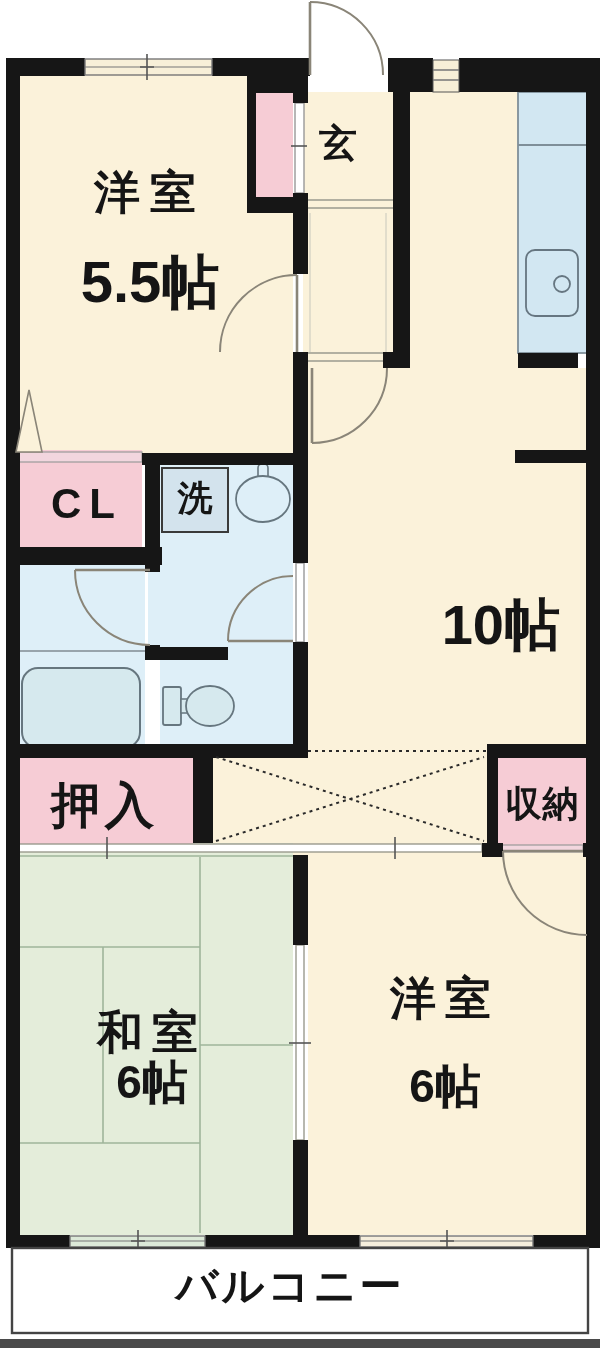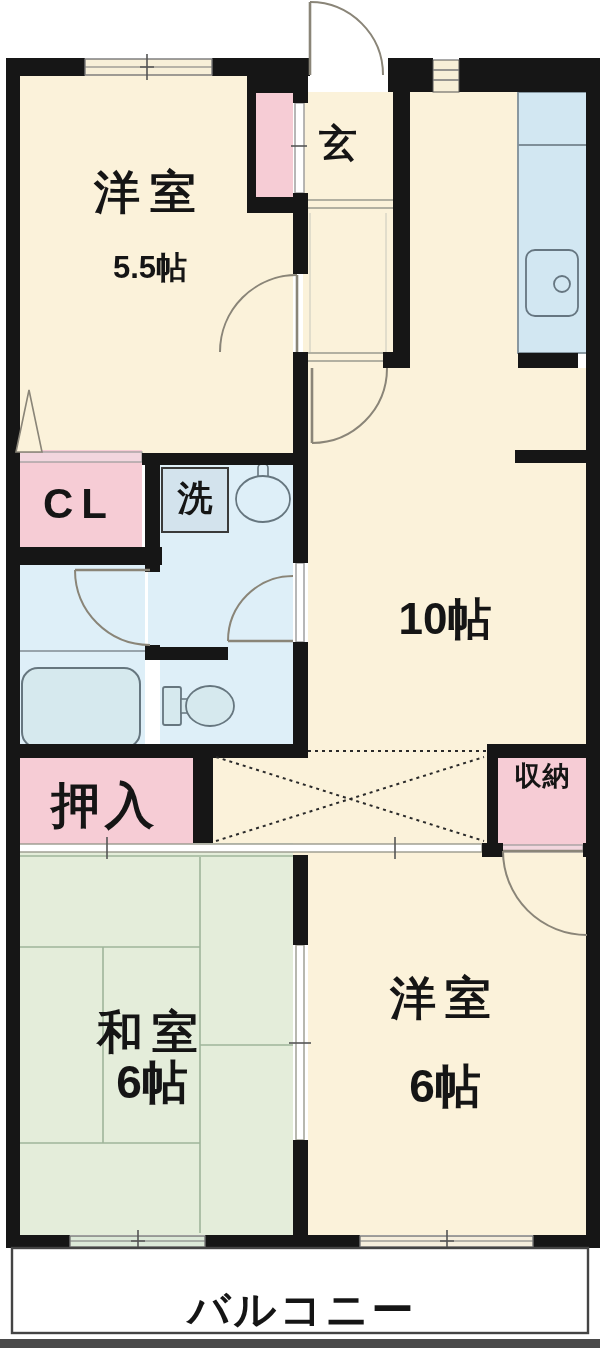--- a/index.html
+++ b/index.html
@@ -192,35 +192,35 @@
     <path d="M289 1043 H311"></path>
     <path d="M291 146 H307"></path>
   </g>
 
   <g>
     <rect x="12" y="1248" width="576" height="85" fill="#FFFFFF" stroke="#444" stroke-width="2.4"></rect>
   </g>
 </svg>
 
 <div class="lbl" style="left:30px;top:168px;width:240px;font-size:46px;letter-spacing:10px;">洋室</div>
-<div class="lbl" style="left:30px;top:252px;width:240px;font-size:31px;">5.5帖</div>
+<div class="lbl" style="left:30px;top:252px;width:240px;font-size:58px;">5.5帖</div>
 
 <div class="lbl" style="left:306px;top:124px;width:64px;font-size:38px;">玄</div>
 
-<div class="lbl" style="left:330px;top:596px;width:230px;font-size:44px;">10帖</div>
-
-<div class="lbl" style="left:20px;top:482px;width:118px;font-size:42px;letter-spacing:8px;">CL</div>
+<div class="lbl" style="left:330px;top:596px;width:230px;font-size:56px;text-align:right;">10帖</div>
+
+<div class="lbl" style="left:28px;top:482px;width:118px;font-size:42px;letter-spacing:8px;">CL</div>
 
 <div class="lbl" style="left:170px;top:480px;width:50px;font-size:35px;">洗</div>
 
 <div class="lbl" style="left:25px;top:780px;width:160px;font-size:49px;letter-spacing:5px;">押入</div>
 
-<div class="lbl" style="left:500px;top:762px;width:85px;font-size:27px;letter-spacing:1px;">収納</div>
+<div class="lbl" style="left:500px;top:785px;width:85px;font-size:36px;letter-spacing:1px;">収納</div>
 
 <div class="lbl" style="left:40px;top:1008px;width:224px;font-size:46px;letter-spacing:9px;">和室</div>
 <div class="lbl" style="left:40px;top:1058px;width:224px;font-size:46px;">6帖</div>
 
 <div class="lbl" style="left:330px;top:974px;width:230px;font-size:46px;letter-spacing:9px;">洋室</div>
 <div class="lbl" style="left:330px;top:1062px;width:230px;font-size:46px;">6帖</div>
 
-<div class="lbl" style="left:112px;top:1264px;width:380px;font-size:42px;letter-spacing:3px;margin-top:24px;">バルコニー</div>
+<div class="lbl" style="left:100px;top:1264px;width:380px;font-size:42px;letter-spacing:3px;">バルコニー</div>
 
 </div>
 
 </body></html>

